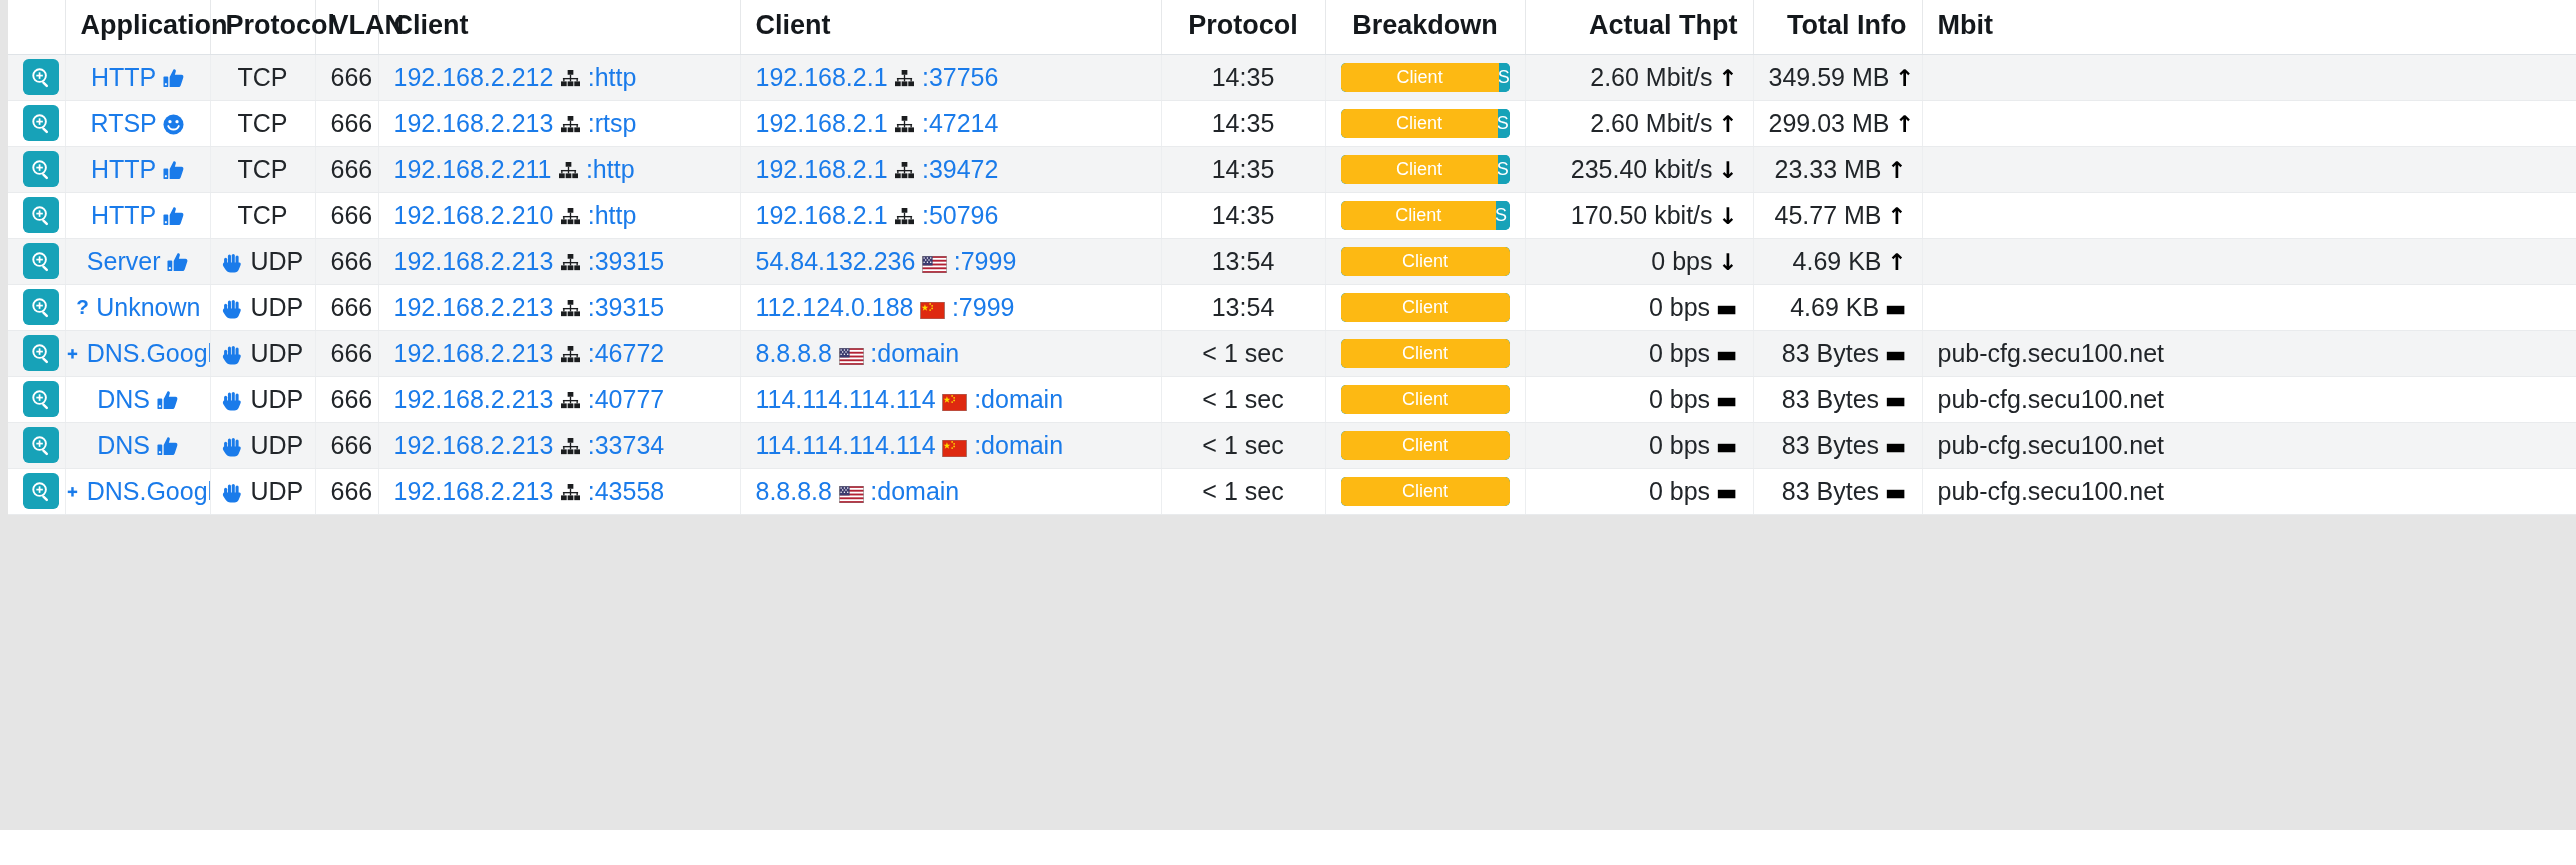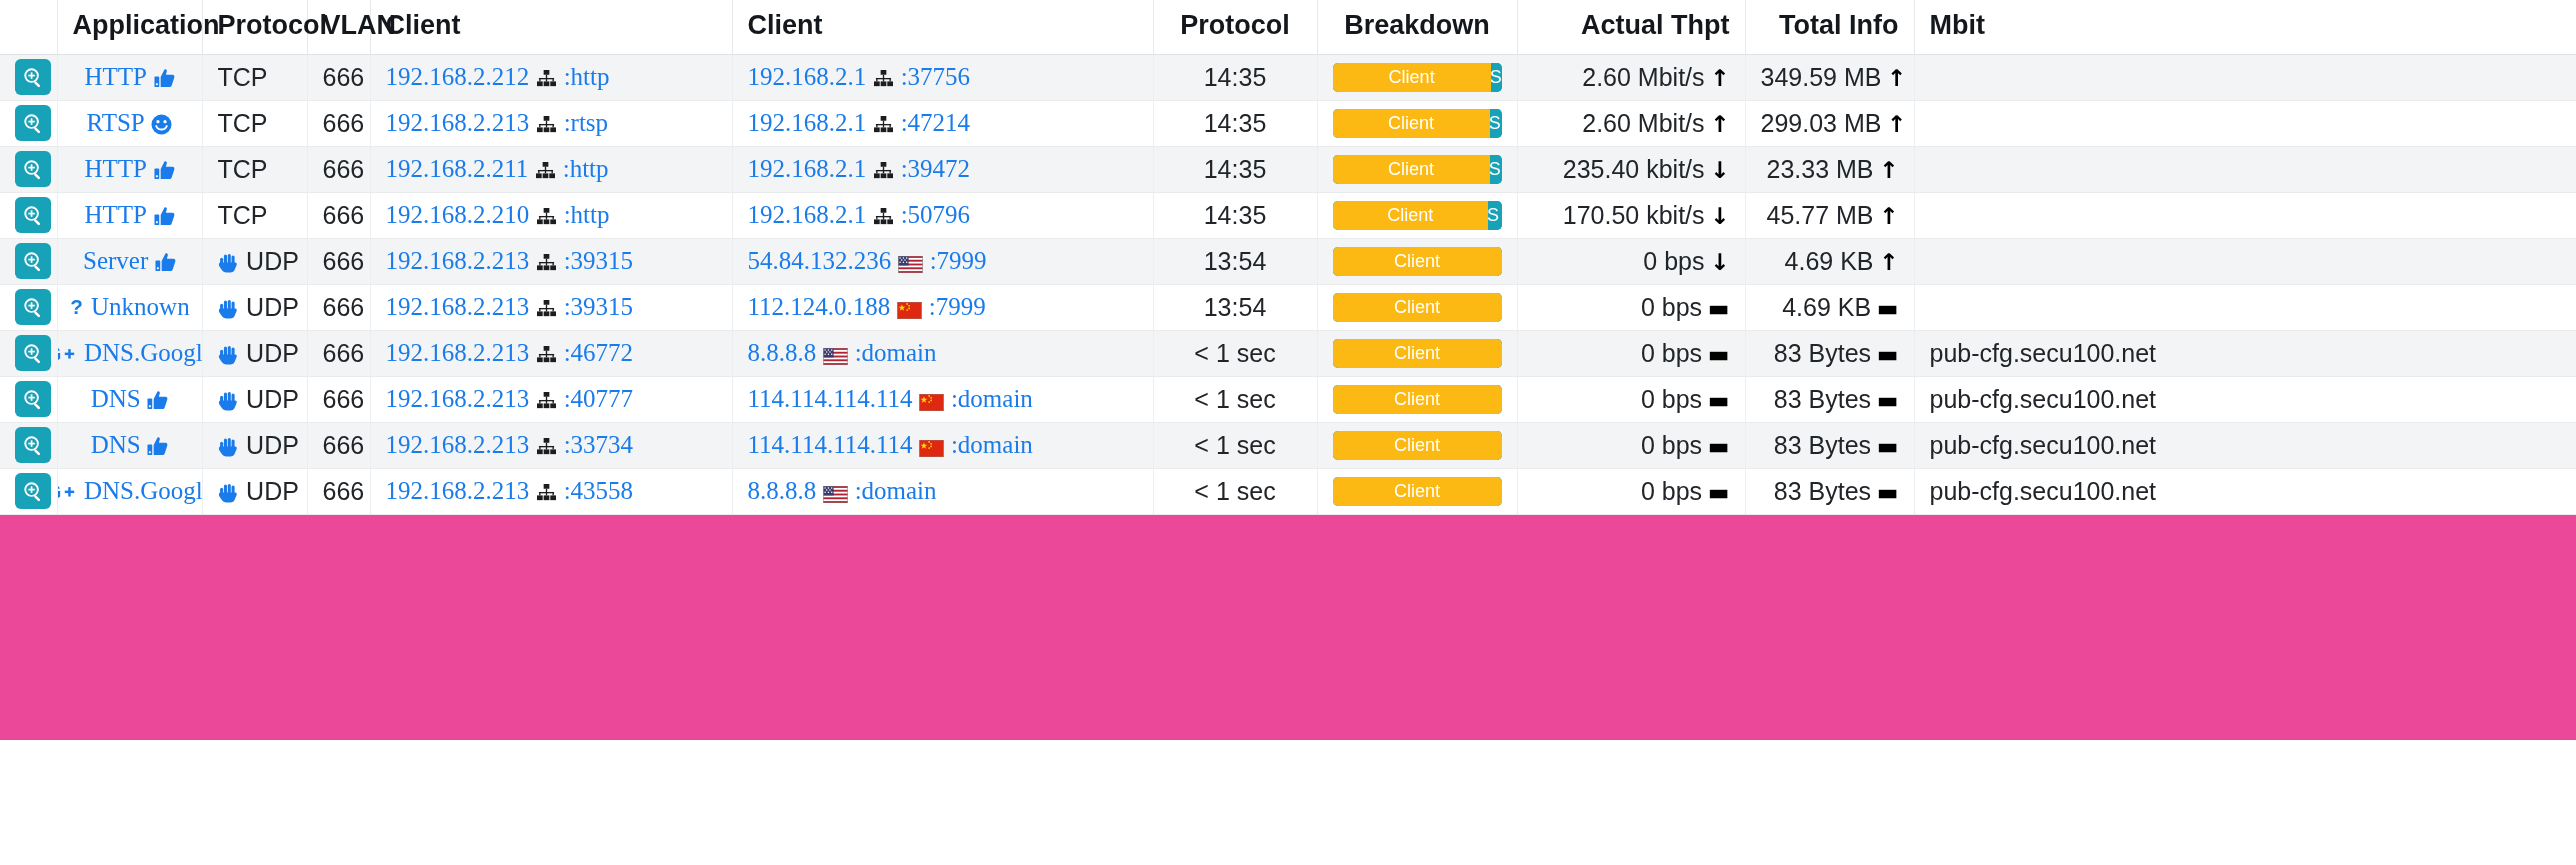--- a/index.html
+++ b/index.html
@@ -3,24 +3,25 @@
 <meta charset="utf-8">
 <style>
   * { box-sizing: border-box; }
   html, body {
     margin: 0; padding: 0;
     background: #ffffff;
     font-family: "Liberation Sans", "DejaVu Sans", sans-serif;
   }
   #app {
     width: 2576px;
-    height: 740px;
-    background: #ec4899;
+    height: 830px;
+    background: #e5e5e5;
     overflow: hidden;
     position: relative;
+    padding-left: 8px;
   }
   table.flows {
     width: 2576px;
     border-collapse: collapse;
     table-layout: fixed;
     font-size: 25px;
     color: #212529;
   }
   table.flows thead th {
     font-weight: bold;
@@ -76,28 +77,27 @@
     cursor: pointer;
     margin: 0 auto;
   }
   .zoom-btn svg { display: block; }
 
   
   .lnk {
     color: #1a7bea;
     text-decoration: none;
     cursor: pointer;
-    font-family: Liberation Serif, serif;
   }
 
   .app-cell, .proto-cell, .client-cell, .server-cell {
     display: flex; align-items: center; gap: 6.7px;
   }
   .app-cell { justify-content: center; }
-  .proto-cell { justify-content: flex-start; gap: 7.6px; }
+  .proto-cell { justify-content: center; gap: 7.6px; }
   .client-cell, .server-cell { justify-content: flex-start; }
 
   
   .ic { display: inline-block; vertical-align: -2.9px; }
 
   
   .bar-wrap {
     width: 169px;
     height: 28.5px;
     border-radius: 4.8px;

